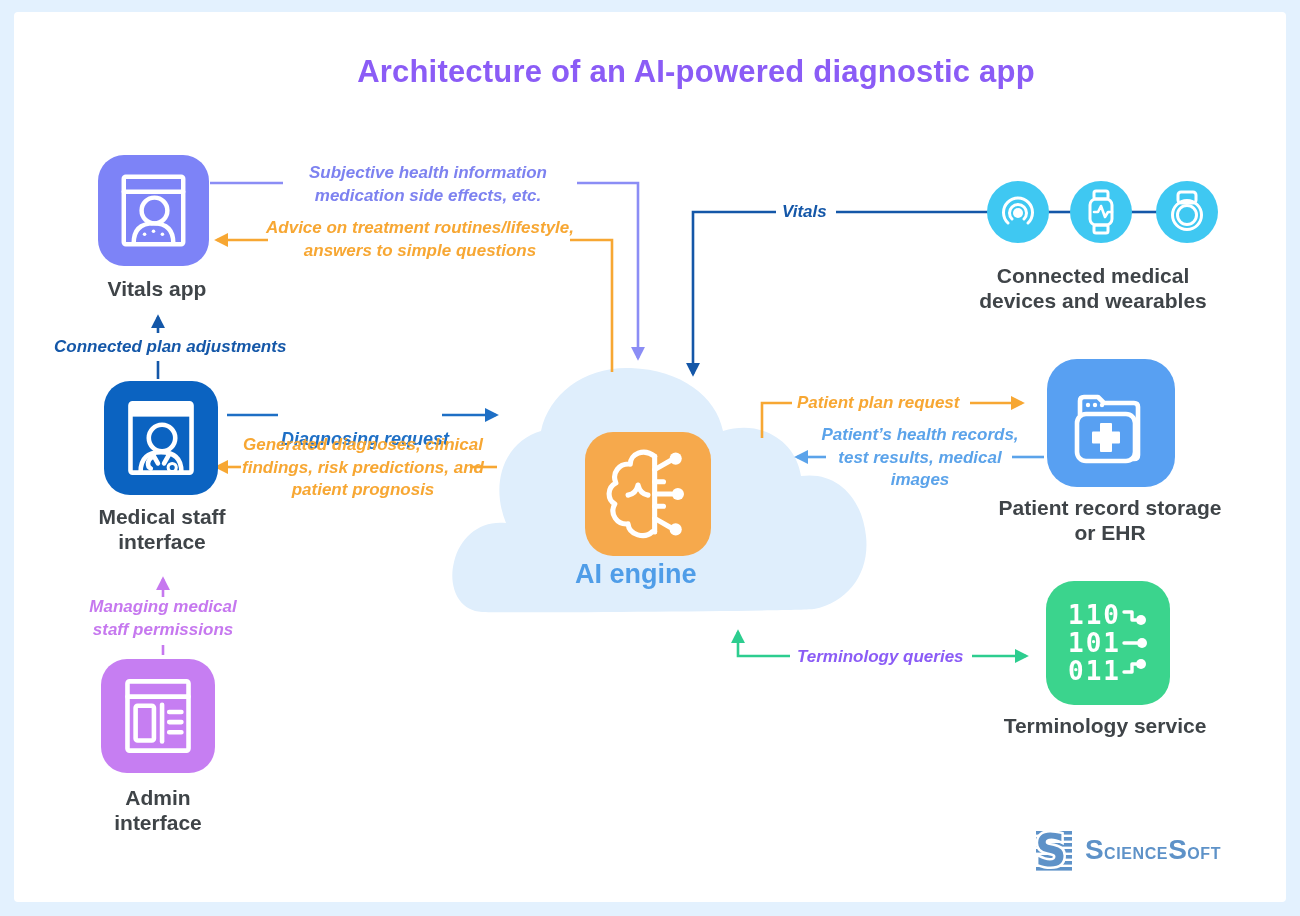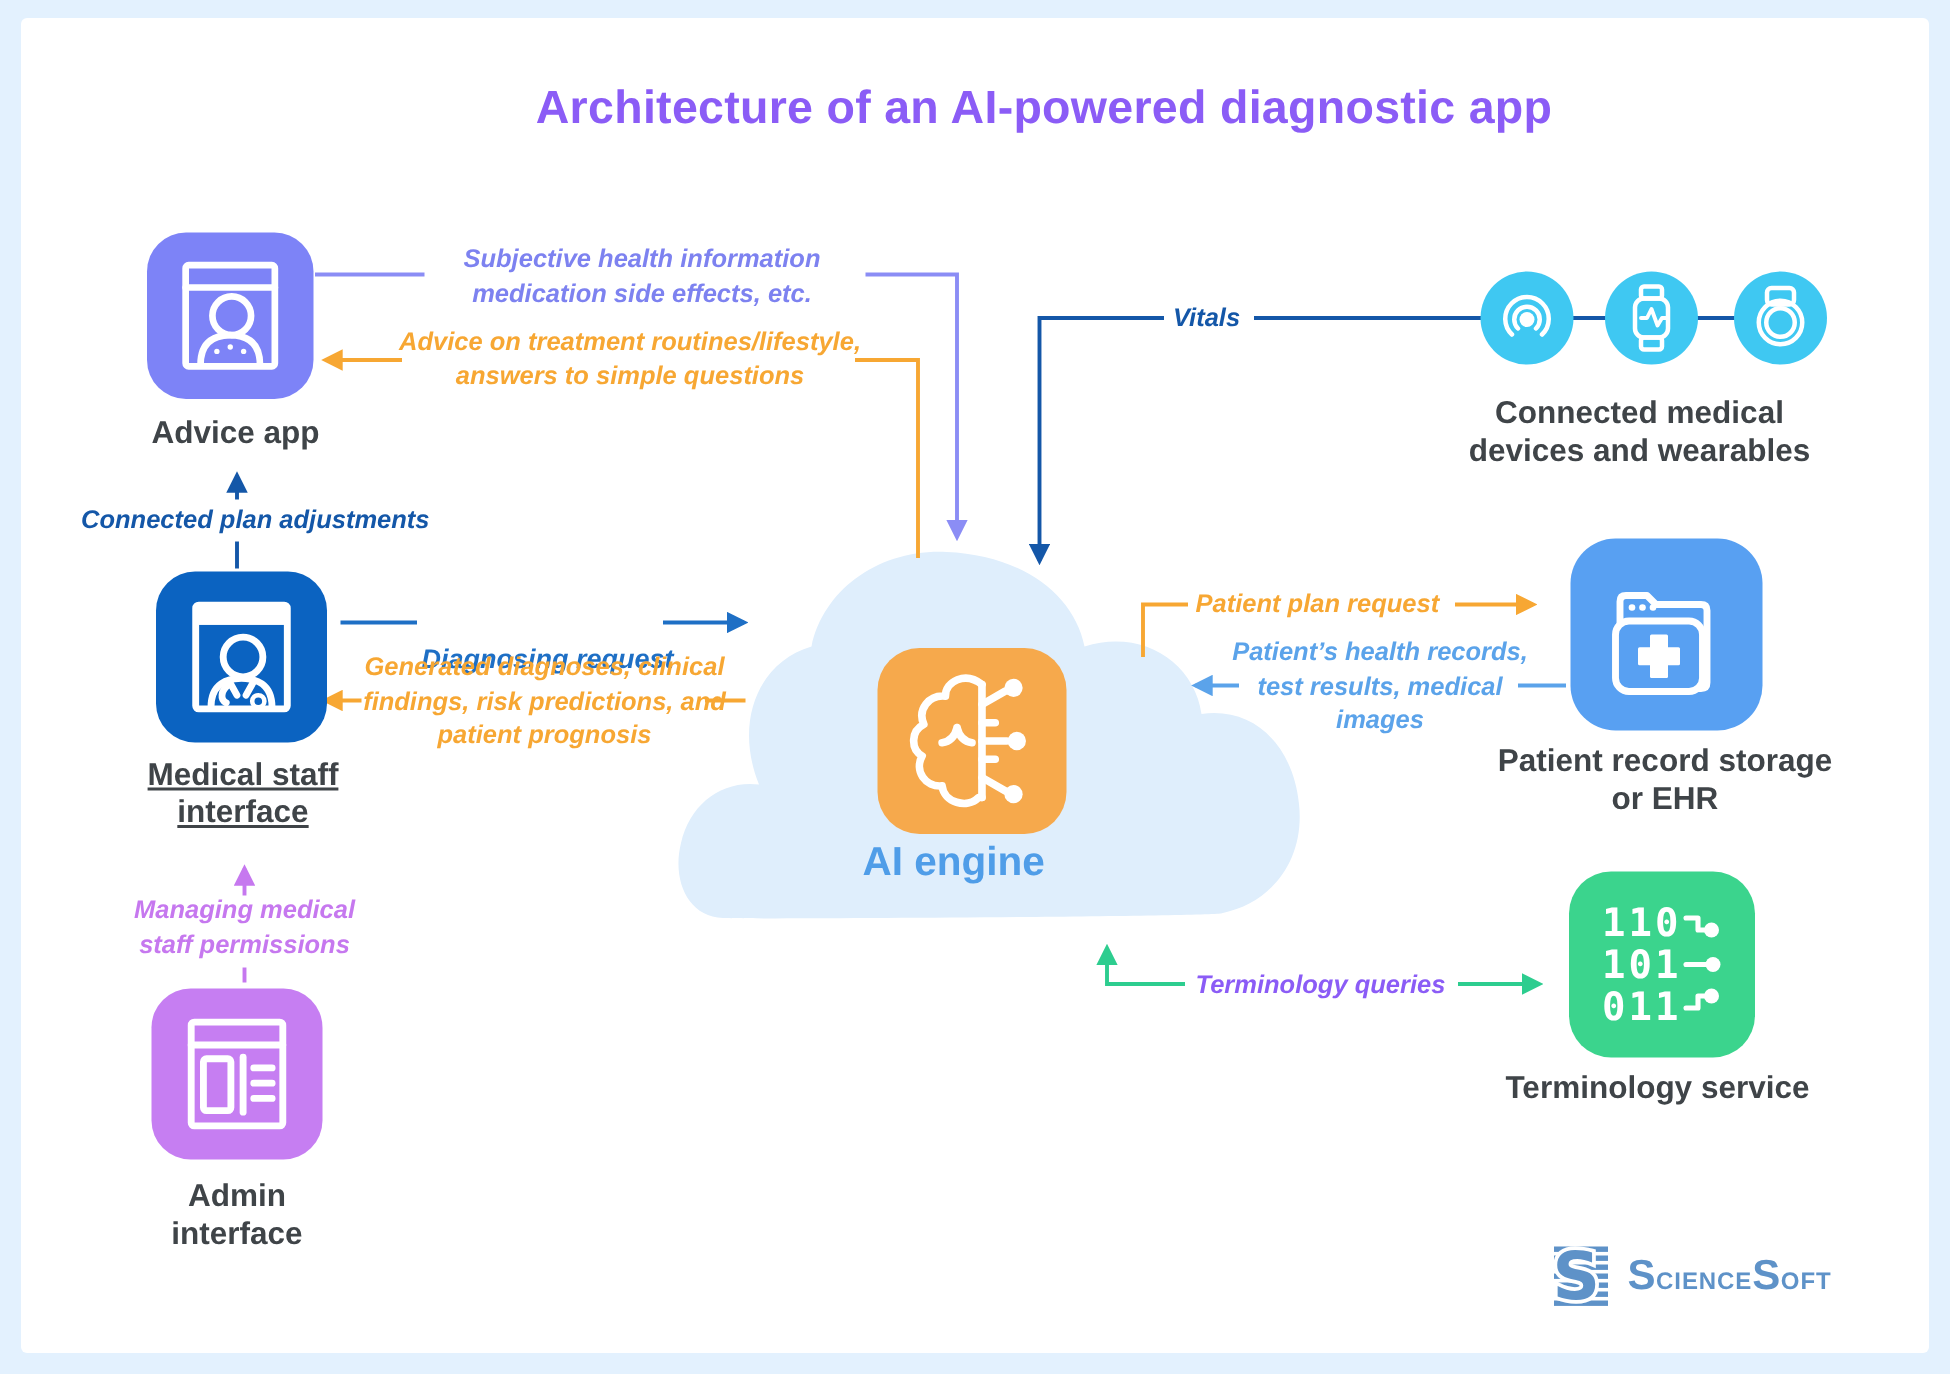--- a/index.html
+++ b/index.html
@@ -152,36 +152,36 @@
       <path d="M44 56 a13 13 0 1 1 26 0 a13 13 0 1 1 -26 0"></path>
       <path d="M36 89 C36 72 47 69 56 69 C65 69 76 72 76 89"></path>
     </g>
     <g fill="#fff">
       <circle cx="47" cy="80" r="1.8"></circle>
         <circle cx="56" cy="77" r="1.8"></circle>
         <circle cx="65" cy="80" r="1.8"></circle>
     </g>
   </svg>
 </div>
-<div class="cap" style="left:67px;top:277px;width:180px;">Advice app</div>
+<div class="cap" style="left:67px;top:277px;width:180px;">Vitals app</div>
 
 <div class="node tile" style="left:104px;top:381px;width:114px;height:114px;background:#0b63c1;">
   <svg width="114" height="114" viewBox="0 0 112 112">
     <g fill="none" stroke="#fff" stroke-width="4.5" stroke-linecap="round" stroke-linejoin="round">
       <rect x="26" y="22" width="60" height="68" rx="2"></rect>
       <path d="M44 56 a13 13 0 1 1 26 0 a13 13 0 1 1 -26 0"></path>
       <path d="M36 89 C36 73 47 70 56 70 C65 70 76 73 76 89"></path>
       <path d="M48 72 L53 81 M64 72 L59 81"></path>
       <path d="M48 74 C42 78 42 84 46 86"></path>
     </g>
     <rect x="26" y="22" width="60" height="13" fill="#fff"></rect>
     <circle cx="67" cy="85" r="4" fill="none" stroke="#fff" stroke-width="3"></circle>
   </svg>
 </div>
-<div class="cap" style="left:87px;top:505px;width:150px;text-decoration:underline;">Medical staff interface</div>
+<div class="cap" style="left:87px;top:505px;width:150px;">Medical staff interface</div>
 
 <div class="node tile" style="left:101px;top:659px;width:114px;height:114px;background:#c67ef2;">
   <svg width="114" height="114" viewBox="0 0 112 112">
     <g fill="none" stroke="#fff" stroke-width="4.5" stroke-linecap="round" stroke-linejoin="round">
       <rect x="26" y="22" width="60" height="68" rx="2"></rect>
       <path d="M26 37 H86"></path>
       <rect x="34" y="46" width="18" height="34" rx="2"></rect>
       <path d="M60 45 V81"></path>
       <path d="M67 52 H79 M67 62 H79 M67 72 H79"></path>
     </g>

